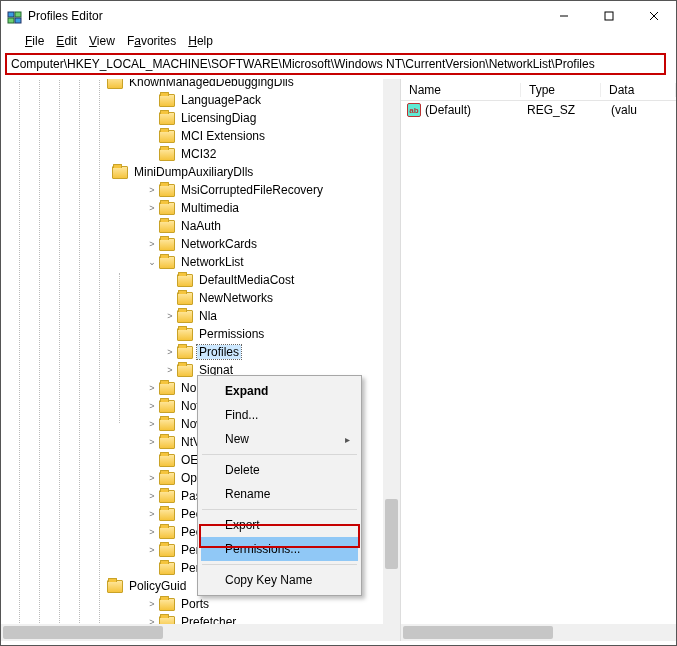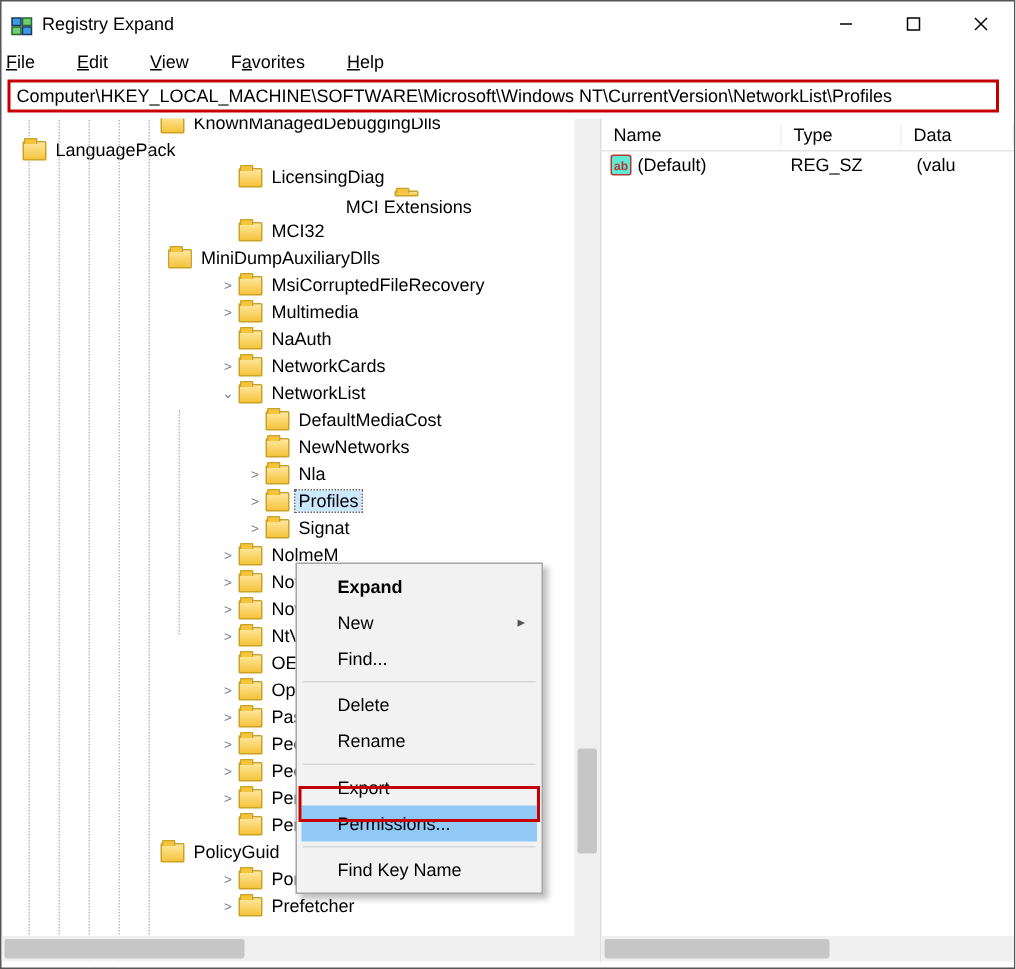--- a/index.html
+++ b/index.html
@@ -3,21 +3,21 @@
 <meta charset="utf-8">
 <style>
 * { box-sizing: border-box; font-family: "Segoe UI", Tahoma, sans-serif; }
 body { margin: 0; background: #fff; overflow: hidden; }
 .window { width: 677px; height: 646px; border: 1px solid #555; background: #fff; position: relative; }
 .titlebar { height: 30px; display: flex; align-items: center; padding-left: 6px; }
 .titlebar .ticon { width: 16px; height: 16px; display: inline-flex; align-items: center; justify-content: center; margin-right: 5px; }
 .titlebar .ttext { font-size: 12px; }
 .winbtns { margin-left: auto; display: flex; }
 .winbtn { width: 45px; height: 30px; display: flex; align-items: center; justify-content: center; font-size: 13px; }
-.menubar { height: 20px; display: flex; gap: 28px; padding-left: 3px; font-size: 12px; align-items: center; }
+.menubar { height: 20px; display: flex; gap: 12px; padding-left: 24px; font-size: 12px; align-items: center; }
 .menubar span u { text-decoration: underline; }
 .addressbar { height: 22px; border: 2px solid #c60000; margin: 2px 10px 4px 4px; display: flex; align-items: center; padding: 0 4px; font-size: 12px; background: #fff; }
 .content { display: flex; height: 562px; }
 .tree { width: 400px; border-right: 1px solid #ddd; overflow: hidden; position: relative; }
 .treeinner { position: absolute; top: -6px; left: 0; right: 0; bottom: 0; overflow: hidden; }
 .node { display: flex; align-items: center; height: 18px; font-size: 12px; white-space: nowrap; }
 .chev { width: 14px; display: inline-flex; justify-content: center; color: #777; font-size: 9px; }
 .folder { width: 16px; height: 13px; background: linear-gradient(#ffe79e,#f5c43d); border: 1px solid #c9a227; border-radius: 1px; margin-right: 4px; position: relative; }
 .folder::before { content: ""; position: absolute; top: -3px; left: 0; width: 7px; height: 3px; background: #f5c43d; border: 1px solid #c9a227; border-bottom: none; border-radius: 1px 1px 0 0; }
 .label { padding: 0 2px; }
@@ -46,21 +46,21 @@
 <div class="window">
   <div class="titlebar">
     <span class="ticon">
       <svg width="16" height="16">
           <rect x="1" y="4" width="6" height="5" fill="#3a9de0" stroke="#236"></rect>
           <rect x="8" y="4" width="6" height="5" fill="#6fd06f" stroke="#263"></rect>
           <rect x="1" y="10" width="6" height="5" fill="#6fd06f" stroke="#263"></rect>
           <rect x="8" y="10" width="6" height="5" fill="#3a9de0" stroke="#236"></rect>
         </svg>
     </span>
-    <span class="ttext">Registry Expand</span>
+    <span class="ttext">Profiles Editor</span>
     <div class="winbtns">
       <div class="winbtn">
           <svg width="10" height="10">
             <line x1="1" y1="5" x2="9" y2="5" stroke="#000"></line>
           </svg>
         </div>
       <div class="winbtn">
           <svg width="10" height="10">
             <rect x="1" y="1" width="8" height="8" fill="none" stroke="#000"></rect>
           </svg>
@@ -93,31 +93,31 @@
         <div class="vline" style="left:38px"></div>
         <div class="vline" style="left:58px"></div>
         <div class="vline" style="left:78px"></div>
         <div class="vline" style="left:98px"></div>
         <div class="vline" style="left:118px;top:200px;height:150px"></div>
       <div class="node" style="padding-left: 92px;">
             <span class="chev"></span>
             <span class="folder"></span>
             <span class="label">KnownManagedDebuggingDlls</span>
           </div>
-          <div class="node" style="">
+          <div class="node" style="padding-left: 144px;">
             <span class="chev"></span>
             <span class="folder"></span>
             <span class="label">LanguagePack</span>
           </div>
           <div class="node" style="padding-left: 144px;">
             <span class="chev"></span>
             <span class="folder"></span>
             <span class="label">LicensingDiag</span>
           </div>
-          <div class="node" style="padding-left: 144px; flex-direction: column;">
+          <div class="node" style="padding-left: 144px;">
             <span class="chev"></span>
             <span class="folder"></span>
             <span class="label">MCI Extensions</span>
           </div>
           <div class="node" style="padding-left: 144px;">
             <span class="chev"></span>
             <span class="folder"></span>
             <span class="label">MCI32</span>
           </div>
           <div class="node" style="padding-left: 97px;">
@@ -157,20 +157,25 @@
           </div>
           <div class="node" style="padding-left: 162px;">
             <span class="chev"></span>
             <span class="folder"></span>
             <span class="label">NewNetworks</span>
           </div>
           <div class="node" style="padding-left: 162px;">
             <span class="chev">&gt;</span>
             <span class="folder"></span>
             <span class="label">Nla</span>
+          </div>
+          <div class="node" style="padding-left: 162px;">
+            <span class="chev"></span>
+            <span class="folder"></span>
+            <span class="label">Permissions</span>
           </div>
           <div class="node" style="padding-left: 162px;">
             <span class="chev">&gt;</span>
             <span class="folder"></span>
             <span class="label sel">Profiles</span>
           </div>
           <div class="node" style="padding-left: 162px;">
             <span class="chev">&gt;</span>
             <span class="folder"></span>
             <span class="label">Signat</span>
@@ -267,25 +272,25 @@
         <span>(valu</span>
       </div>
       <div class="hscroll">
         <div class="hthumb" style="left:2px;width:150px"></div>
       </div>
     </div>
   </div>
 
   <div class="ctxmenu">
     <div class="item bold">Expand</div>
+    <div class="item">Find...</div>
     <div class="item has-sub">New</div>
-    <div class="item">Find...</div>
     <div class="sep"></div>
     <div class="item">Delete</div>
     <div class="item">Rename</div>
     <div class="sep"></div>
     <div class="item">Export</div>
     <div class="item hl">Permissions...</div>
     <div class="sep"></div>
-    <div class="item">Find Key Name</div>
+    <div class="item">Copy Key Name</div>
   </div>
   <div class="redbox" style="left:198px;top:523px;width:161px;height:24px"></div>
 </div>
 
 </body></html>

